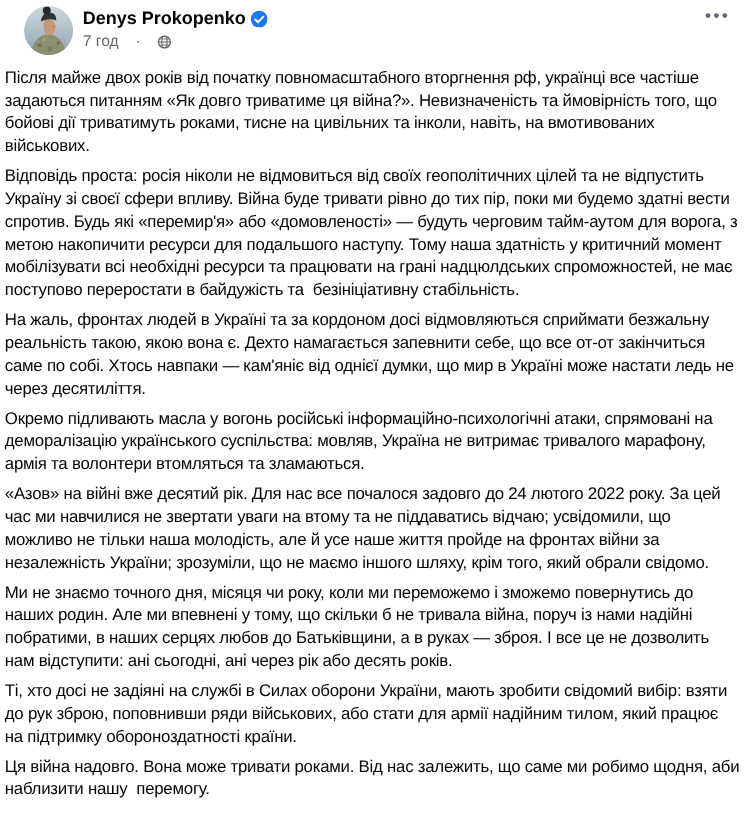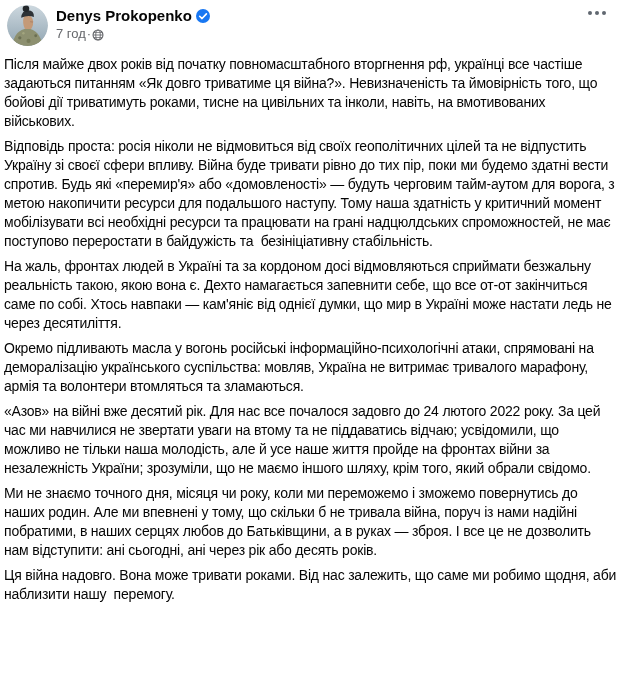--- a/index.html
+++ b/index.html
@@ -7,37 +7,37 @@
     width:620px; height:687px; background:#ffffff;
     font-family:"Liberation Sans", sans-serif;
     color:#050505; overflow:hidden;
   }
   .post { width:620px; }
 
   
   .post-header {
     position:relative;
     display:flex; align-items:flex-start;
-    padding:5px 10px 0 7px; height:43px;
+    padding:5px 10px 0 20px; height:43px;
   }
   .avatar {
     width:41px; height:41px; border-radius:50%;
     overflow:hidden; flex:0 0 41px; cursor:pointer;
     box-shadow:0 0 0 1px rgba(0,0,0,.06) inset;
   }
   .avatar svg { display:block; width:41px; height:41px; }
   .hgroup { margin-left:8px; padding-top:1px; min-width:0; }
   .name-row { display:flex; align-items:center; gap:4px; }
   .author-name {
     font-size:15px; font-weight:700; color:#050505;
     text-decoration:none; cursor:pointer; line-height:19px;
   }
   .verified-badge { width:14px; height:14px; display:inline-flex; }
   .meta-row {
-    display:flex; align-items:center; gap:1px;
+    display:flex; align-items:center; gap:14px;
     font-size:13px; color:#65676b; margin-top:1px; line-height:16px;
   }
   .meta-row .timestamp { cursor:pointer; }
   .meta-sep { font-size:13px; }
   .globe-icon { display:inline-flex; margin-top:1px; }
   .more-button {
     position:absolute; right:10px; top:4px;
     background:none; border:none; padding:4px 2px; cursor:pointer;
     border-radius:50%; line-height:0;
   }
@@ -118,16 +118,17 @@
 
   </div>
 
   <div class="post-body">
       <p class="post-paragraph">Після майже двох років від початку повномасштабного вторгнення рф, українці все частіше задаються питанням «Як довго триватиме ця війна?». Невизначеність та ймовірність того, що бойові дії триватимуть роками, тисне на цивільних та інколи, навіть, на вмотивованих військових.</p>
       <p class="post-paragraph">Відповідь проста: росія ніколи не відмовиться від своїх геополітичних цілей та не відпустить Україну зі своєї сфери впливу. Війна буде тривати рівно до тих пір, поки ми будемо здатні вести спротив. Будь які «перемир'я» або «домовленості» — будуть черговим тайм-аутом для ворога, з метою накопичити ресурси для подальшого наступу. Тому наша здатність у критичний момент мобілізувати всі необхідні ресурси та працювати на грані надцюлдських спроможностей, не має поступово переростати в байдужість та  безініціативну стабільність.</p>
       <p class="post-paragraph">На жаль, фронтах людей в Україні та за кордоном досі відмовляються сприймати безжальну реальність такою, якою вона є. Дехто намагається запевнити себе, що все от-от закінчиться саме по собі. Хтось навпаки — кам'яніє від однієї думки, що мир в Україні може настати ледь не через десятиліття.</p>
       <p class="post-paragraph">Окремо підливають масла у вогонь російські інформаційно-психологічні атаки, спрямовані на деморалізацію українського суспільства: мовляв, Україна не витримає тривалого марафону, армія та волонтери втомляться та зламаються.</p>
       <p class="post-paragraph">«Азов» на війні вже десятий рік. Для нас все почалося задовго до 24 лютого 2022 року. За цей час ми навчилися не звертати уваги на втому та не піддаватись відчаю; усвідомили, що можливо не тільки наша молодість, але й усе наше життя пройде на фронтах війни за незалежність України; зрозуміли, що не маємо іншого шляху, крім того, який обрали свідомо.</p>
       <p class="post-paragraph">Ми не знаємо точного дня, місяця чи року, коли ми переможемо і зможемо повернутись до наших родин. Але ми впевнені у тому, що скільки б не тривала війна, поруч із нами надійні побратими, в наших серцях любов до Батьківщини, а в руках — зброя. І все це не дозволить нам відступити: ані сьогодні, ані через рік або десять років.</p>
+      <p class="post-paragraph">Ті, хто досі не задіяні на службі в Силах оборони України, мають зробити свідомий вибір: взяти до рук зброю, поповнивши ряди військових, або стати для армії надійним тилом, який працює на підтримку обороноздатності країни.</p>
       <p class="post-paragraph">Ця війна надовго. Вона може тривати роками. Від нас залежить, що саме ми робимо щодня, аби наблизити нашу  перемогу.</p>
     </div>
 
 </div>
 
 </body></html>

